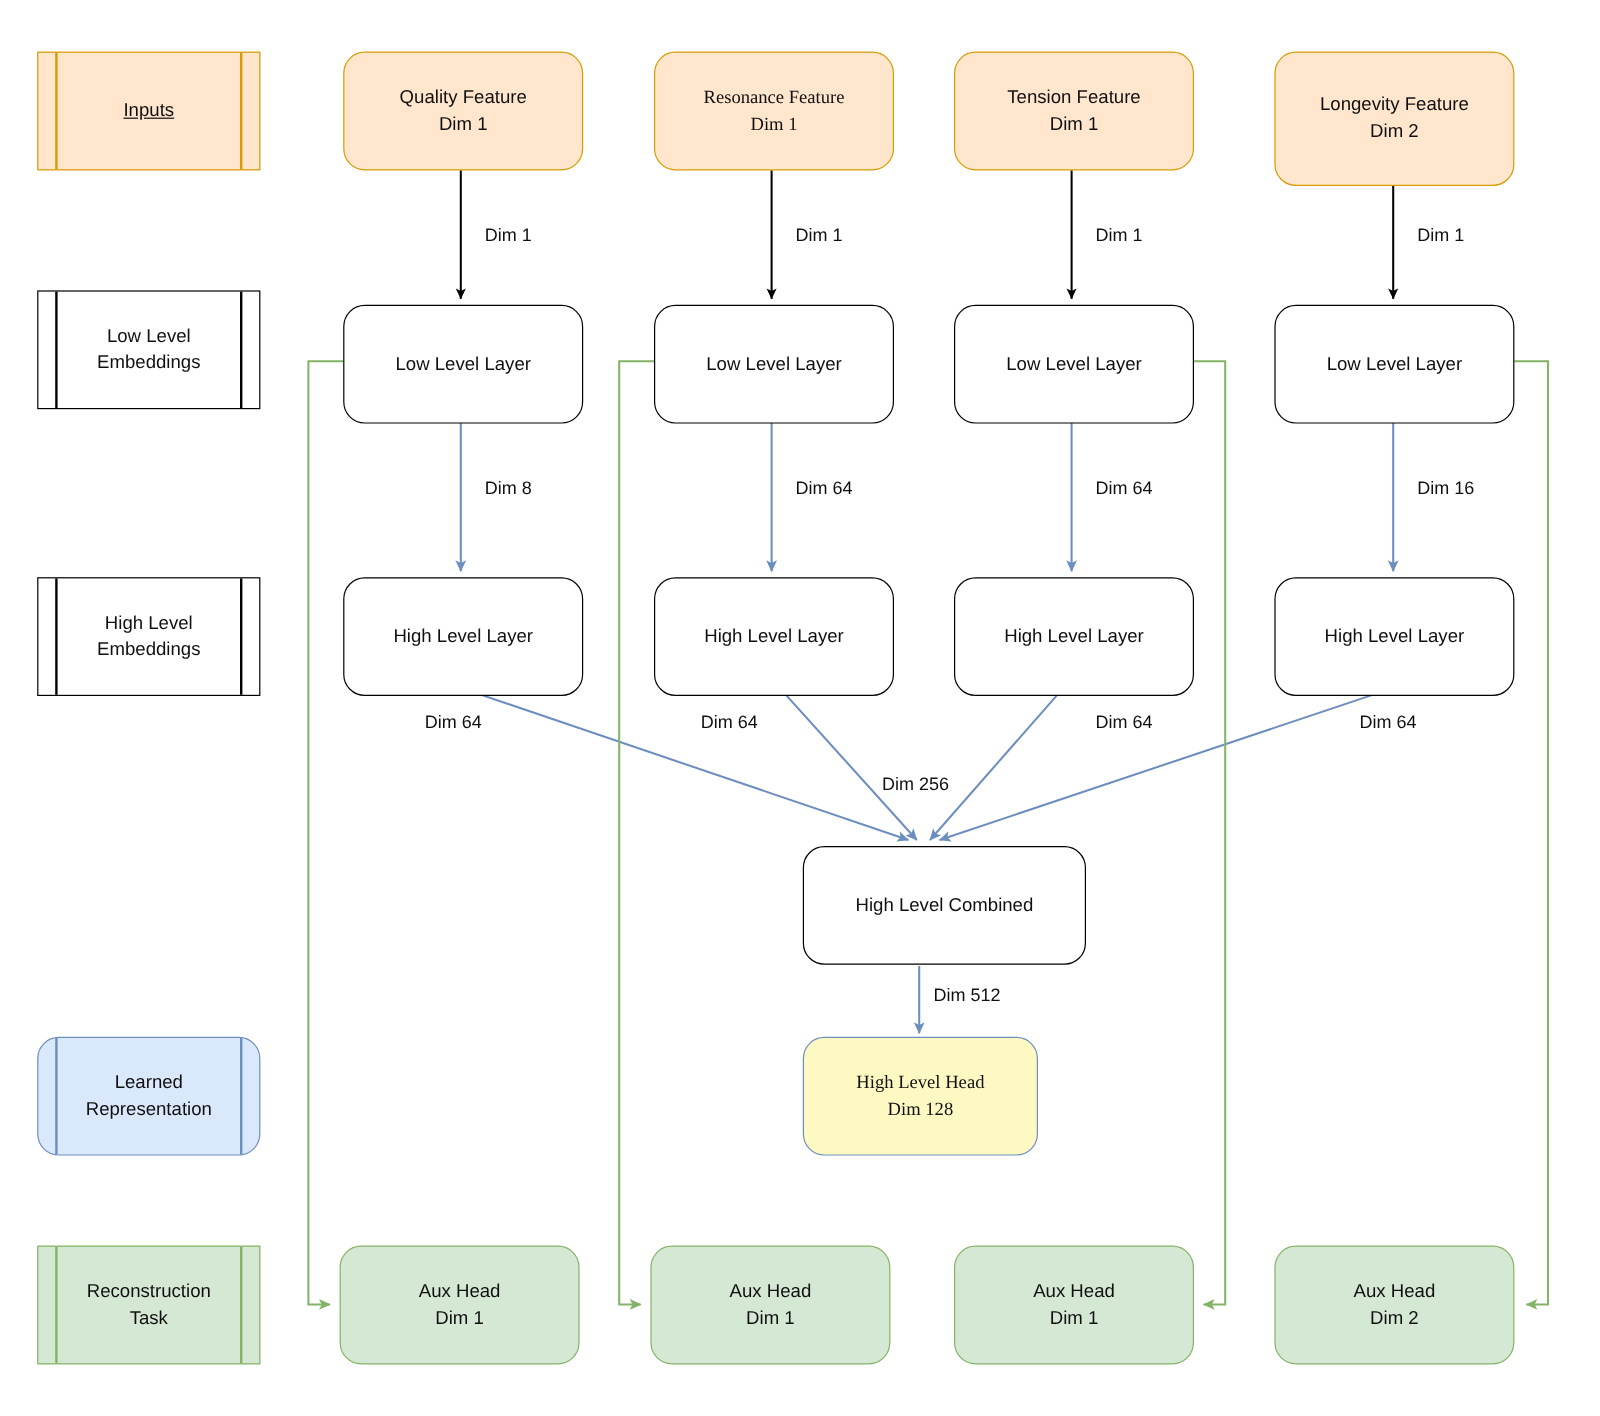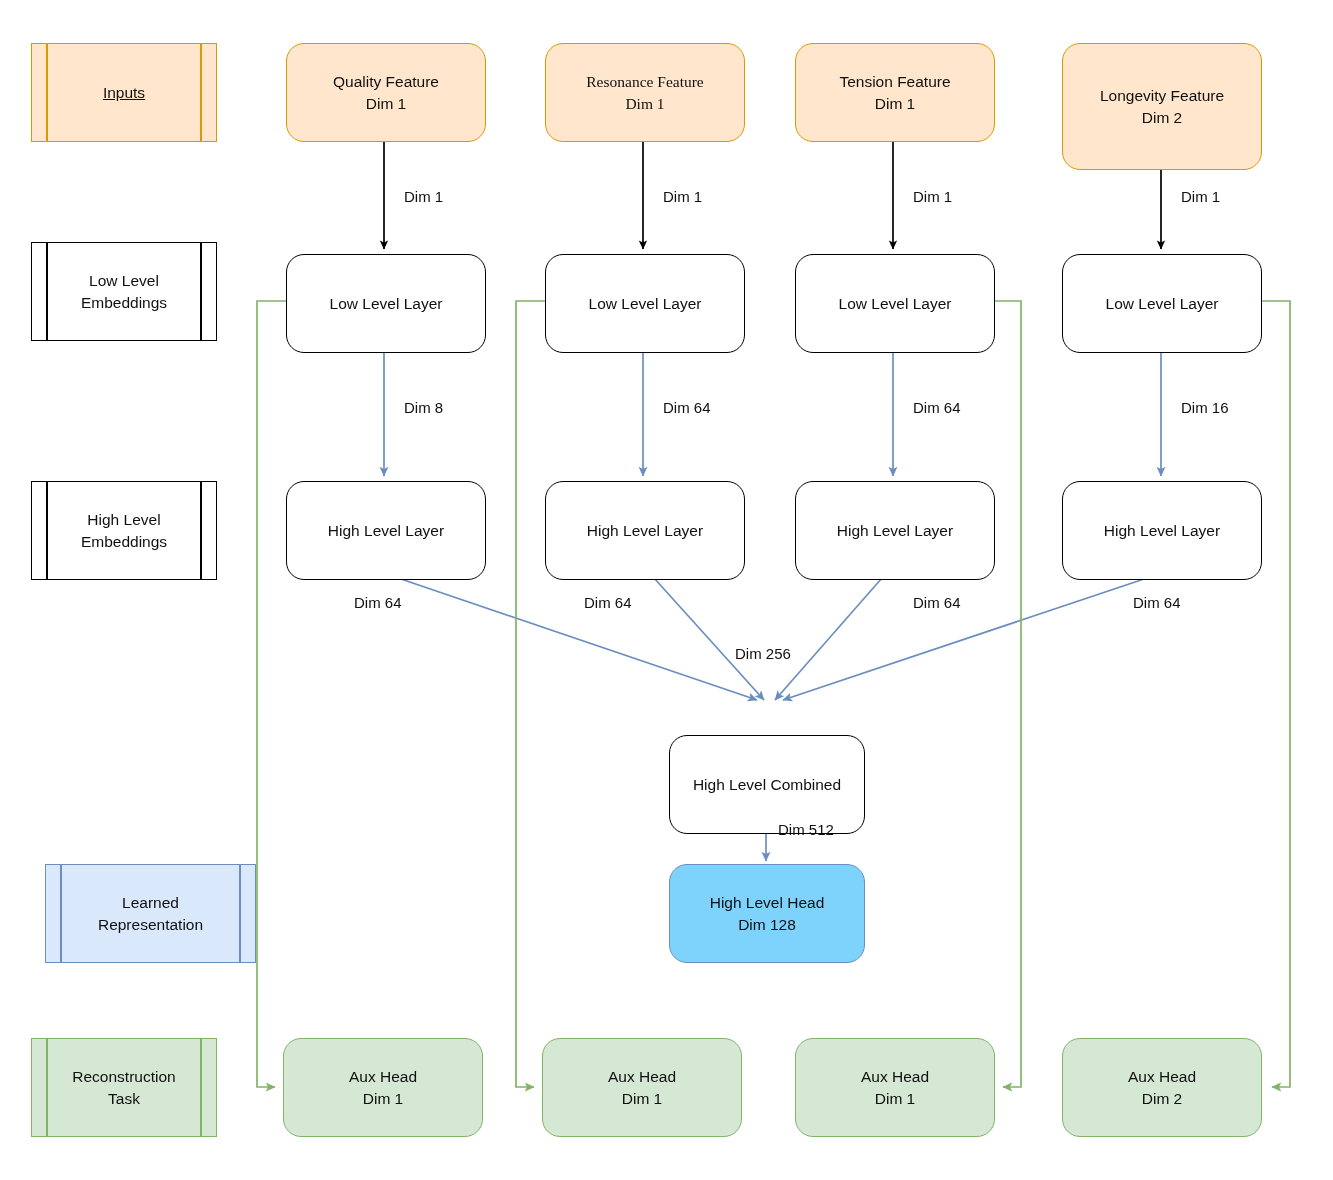--- a/index.html
+++ b/index.html
@@ -56,21 +56,21 @@
   .lane.green{ border-color:#82b366; background:#d5e8d4; }
   .lane.green .bar{ background:#82b366; }
 
   
   .rbox{
     border-radius:18px;
     border:1.8px solid #000;
     background:#ffffff;
   }
   .rbox.orange{ border-color:#d79b00; background:#ffe6cc; }
-  .rbox.blue{   border-color:#6c8ebf; background:#7dd3fc; }
+  .rbox.blue{   border-color:#6c8ebf; background:#fef9c3;font-family:Liberation Serif, serif; }
   .rbox.green{  border-color:#82b366; background:#d5e8d4; }
 
   .edge-label{
     position:absolute;
     font-size:15px;
     color:#101010;
     white-space:nowrap;
     z-index:6;
     background:transparent;
   }
@@ -139,21 +139,21 @@
 Embeddings</span>
   </div>
 
   <div class="node lane" style="left:31px; top:481px; width:186px; height:99px;">
     <span class="bar l"></span>
     <span class="bar r"></span>
     <span>High Level
 Embeddings</span>
   </div>
 
-  <div class="node lane blue" style="left:45px; top:864px; width:211px; height:99px;">
+  <div class="node lane blue" style="left:31px; top:864px; width:186px; height:99px;border-radius:18px;">
     <span class="bar l"></span>
     <span class="bar r"></span>
     <span>Learned
 Representation</span>
   </div>
 
   <div class="node lane green" style="left:31px; top:1038px; width:186px; height:99px;">
     <span class="bar l"></span>
     <span class="bar r"></span>
     <span>Reconstruction
@@ -165,21 +165,21 @@
 Dim 1</span>
   </div>
   <div class="node rbox orange" style="left:545px; top:43px; width:200px; height:99px;font-family:Liberation Serif, serif;">
     <span>Resonance Feature
 Dim 1</span>
   </div>
   <div class="node rbox orange" style="left:795px; top:43px; width:200px; height:99px;">
     <span>Tension Feature
 Dim 1</span>
   </div>
-  <div class="node rbox orange" style="left:1062px; top:43px; width:200px; height:127px;">
+  <div class="node rbox orange" style="left:1062px; top:43px; width:200px; height:112px;">
     <span>Longevity Feature
 Dim 2</span>
   </div>
 
   <div class="edge-label" style="left:404px; top:188px;">Dim 1</div>
   <div class="edge-label" style="left:663px; top:188px;">Dim 1</div>
   <div class="edge-label" style="left:913px; top:188px;">Dim 1</div>
   <div class="edge-label" style="left:1181px; top:188px;">Dim 1</div>
 
   <div class="node rbox" style="left:286px; top:254px; width:200px; height:99px;">
@@ -213,21 +213,21 @@
     <span>High Level Layer</span>
   </div>
 
   <div class="edge-label" style="left:354px; top:594px;">Dim 64</div>
   <div class="edge-label" style="left:584px; top:594px;">Dim 64</div>
   <div class="edge-label" style="left:913px; top:594px;">Dim 64</div>
   <div class="edge-label" style="left:1133px; top:594px;">Dim 64</div>
 
   <div class="edge-label" style="left:735px; top:645px;">Dim 256</div>
 
-  <div class="node rbox" style="left:669px; top:705px; width:196px; height:99px;margin-top:30px;">
+  <div class="node rbox" style="left:669px; top:705px; width:236px; height:99px;">
     <span>High Level Combined</span>
   </div>
 
   <div class="edge-label" style="left:778px; top:821px;">Dim 512</div>
 
   <div class="node rbox blue" style="left:669px; top:864px; width:196px; height:99px;">
     <span>High Level Head
 Dim 128</span>
   </div>
 

